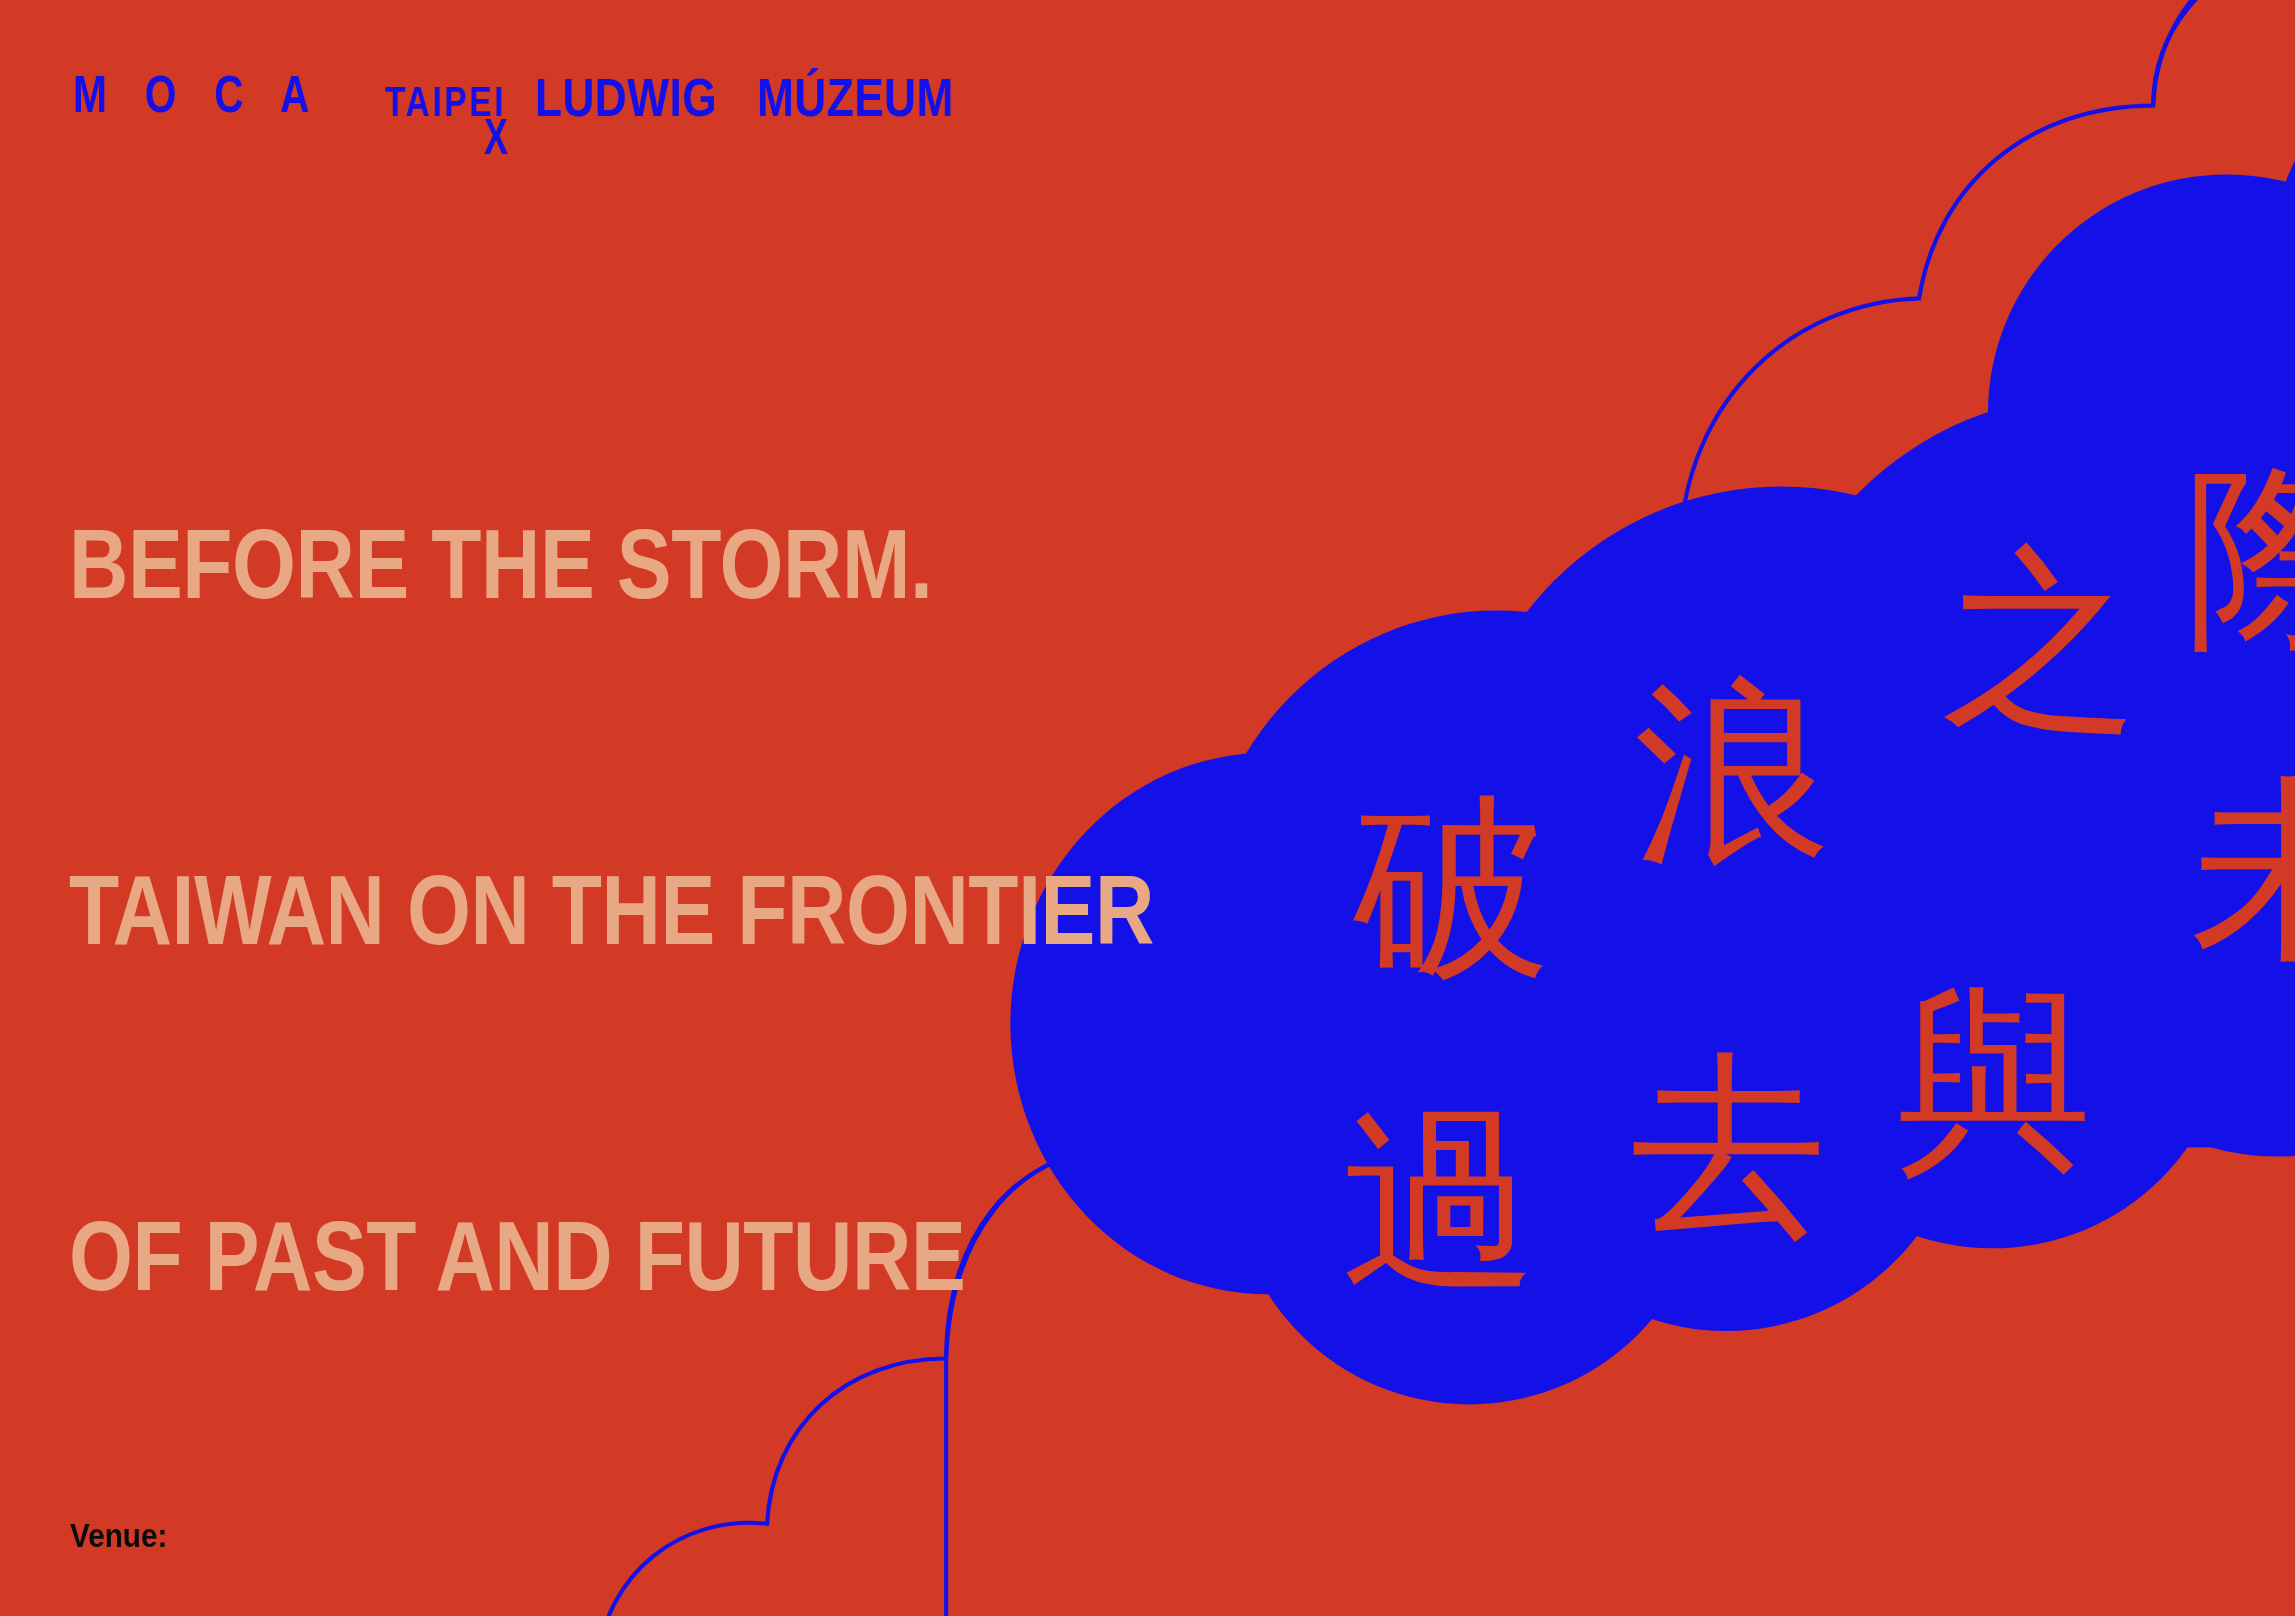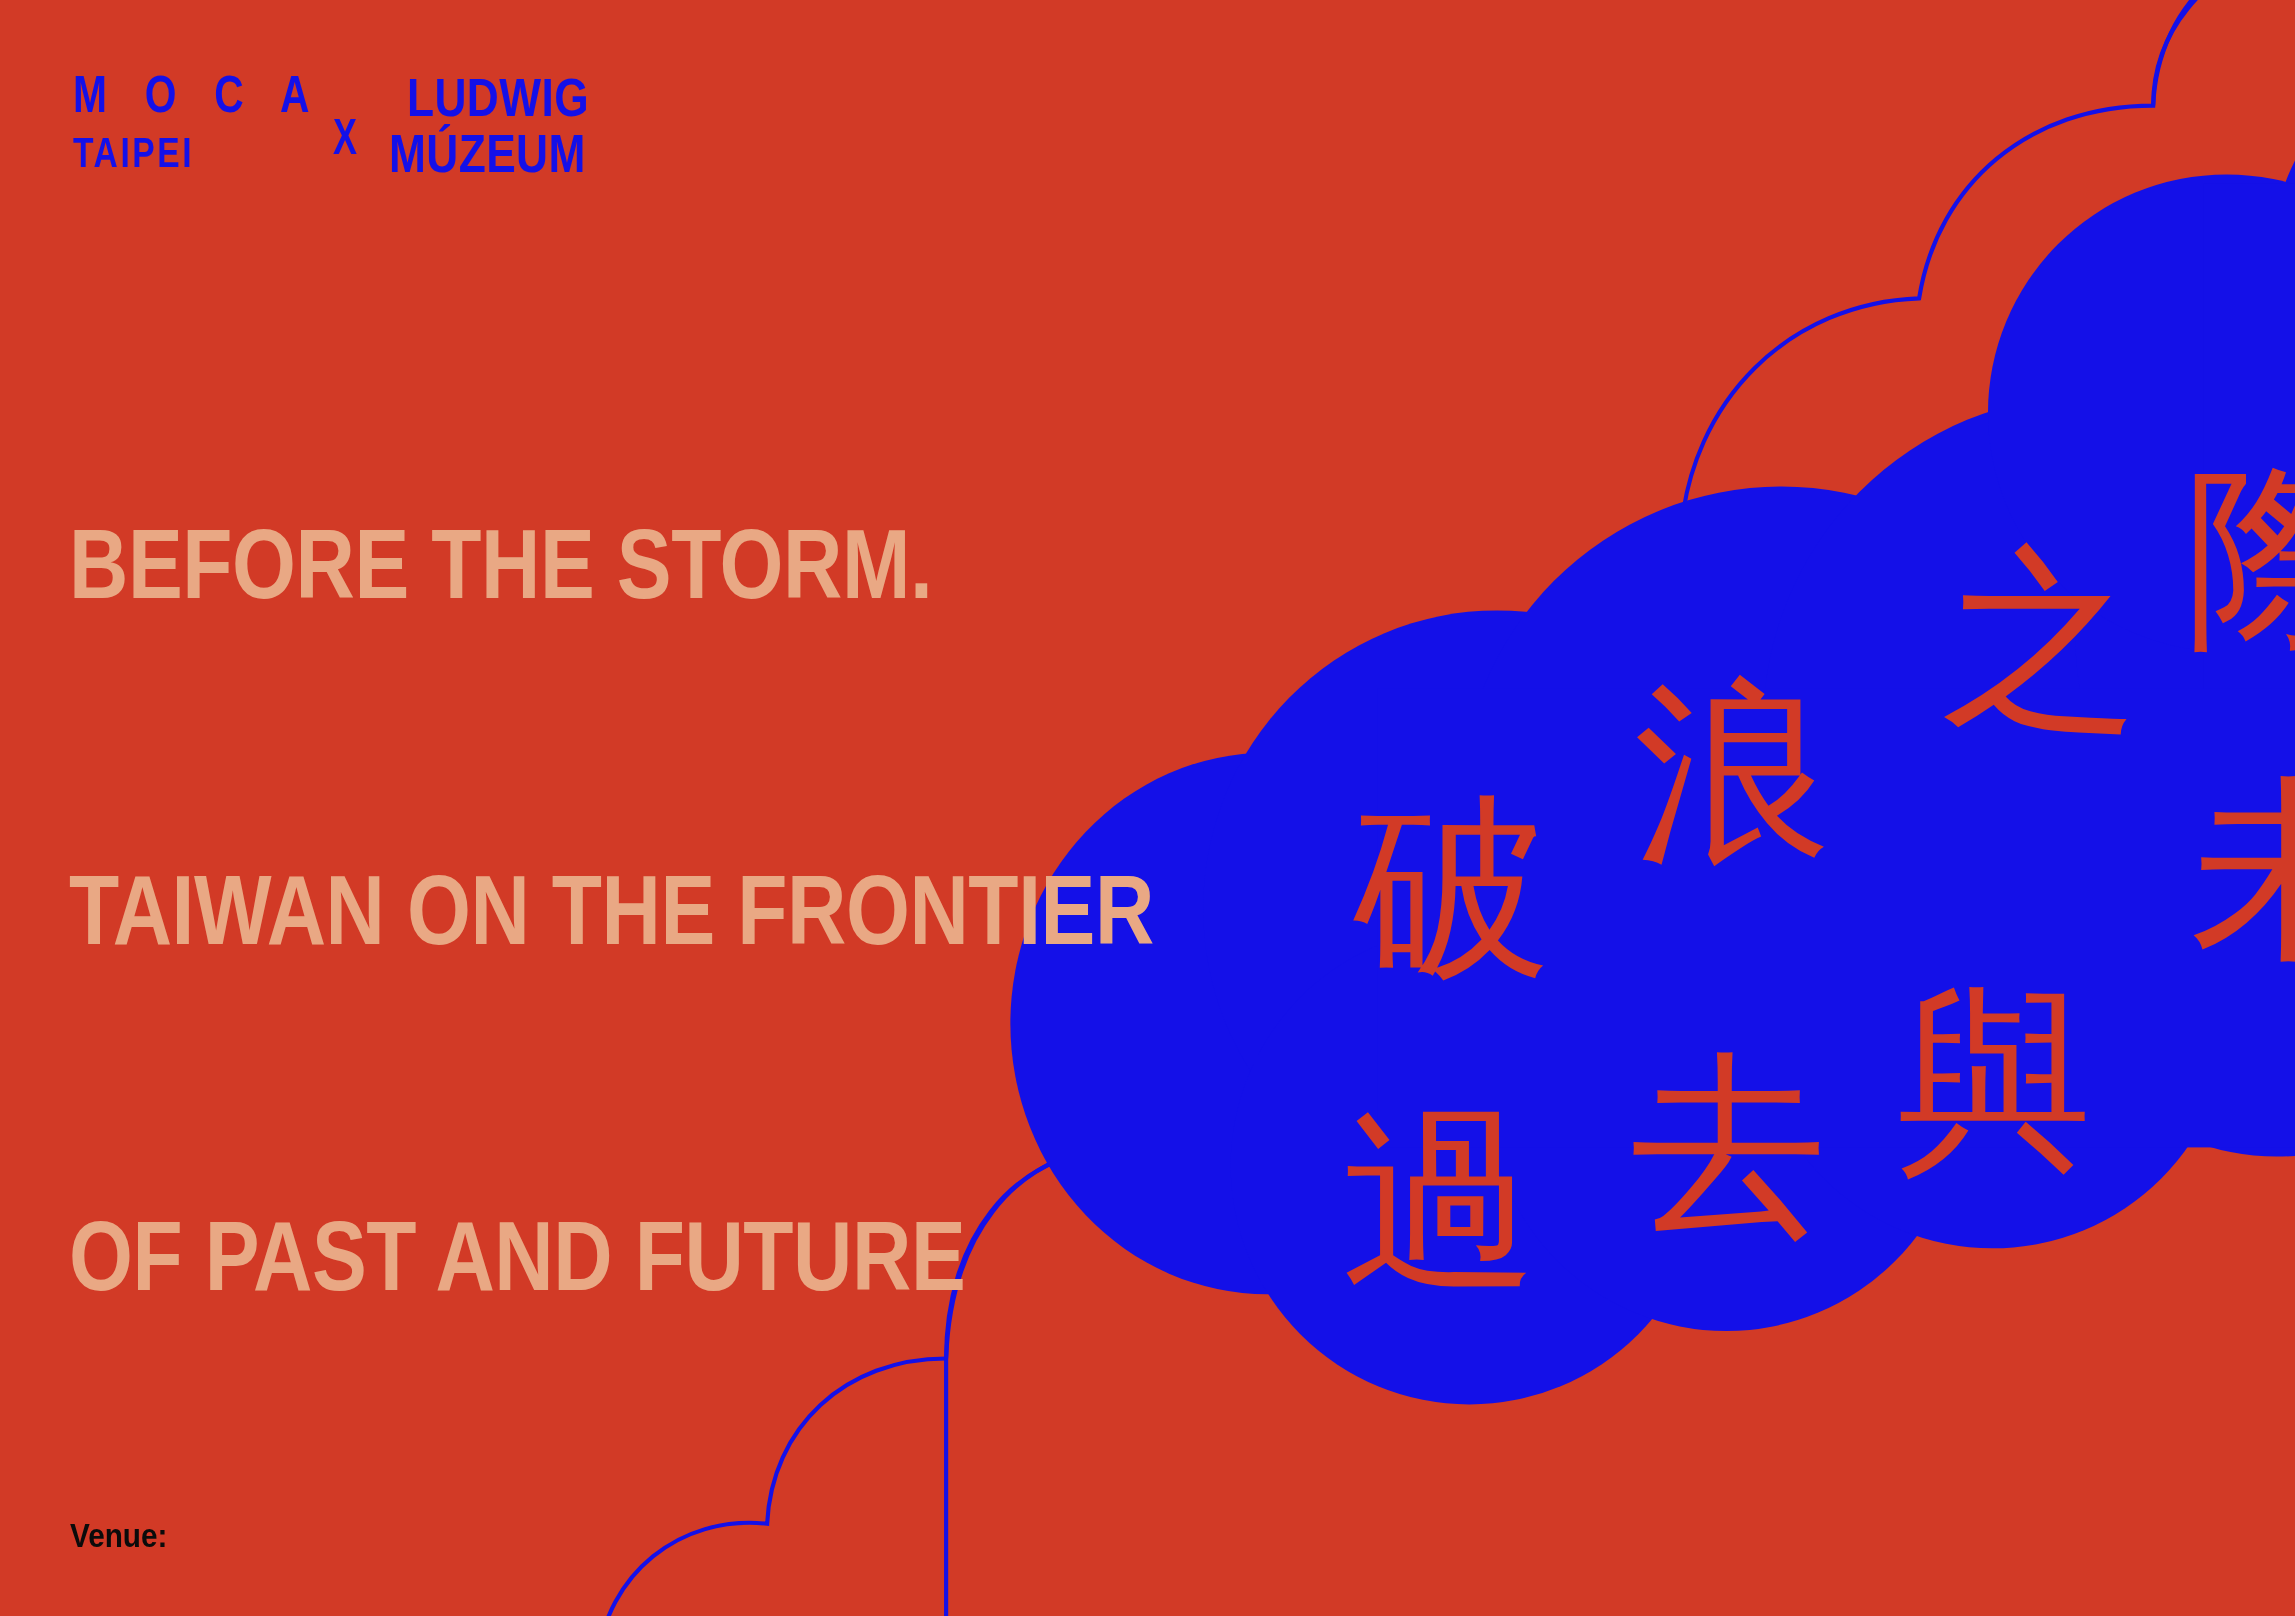--- a/index.html
+++ b/index.html
@@ -33,21 +33,21 @@
   
   #logo {
     position: absolute;
     left: 73px;
     top: 69px;
     z-index: 8;
     display: flex;
     align-items: flex-start;
     color: #1410E8;
   }
-  .logo-col { display: flex; flex-direction: column; }
+  .logo-col { display: flex; flex-direction: row; }
   .logo-moca {
     font-size: 51px;
     font-weight: 700;
     letter-spacing: 16.5px;
     line-height: 1.0;
     font-stretch: condensed;
     transform: scaleX(0.80);
     transform-origin: left top;
   }
   .logo-taipei {
@@ -67,21 +67,21 @@
     transform-origin: left top;
   }
   .logo-ludwig, .logo-muzeum {
     font-size: 54px;
     font-weight: 700;
     letter-spacing: 0.5px;
     line-height: 1.04;
     transform: scaleX(0.82);
     transform-origin: left top;
   }
-  #logo-right { margin-left: 23px; align-items: flex-end; }
+  #logo-right { margin-left: 17px; align-items: flex-end; }
 
   
   #title {
     position: absolute;
     left: 69px;
     top: 275px;
     z-index: 8;
     color: #E9A884;
     font-size: 99px;
     font-weight: 700;

